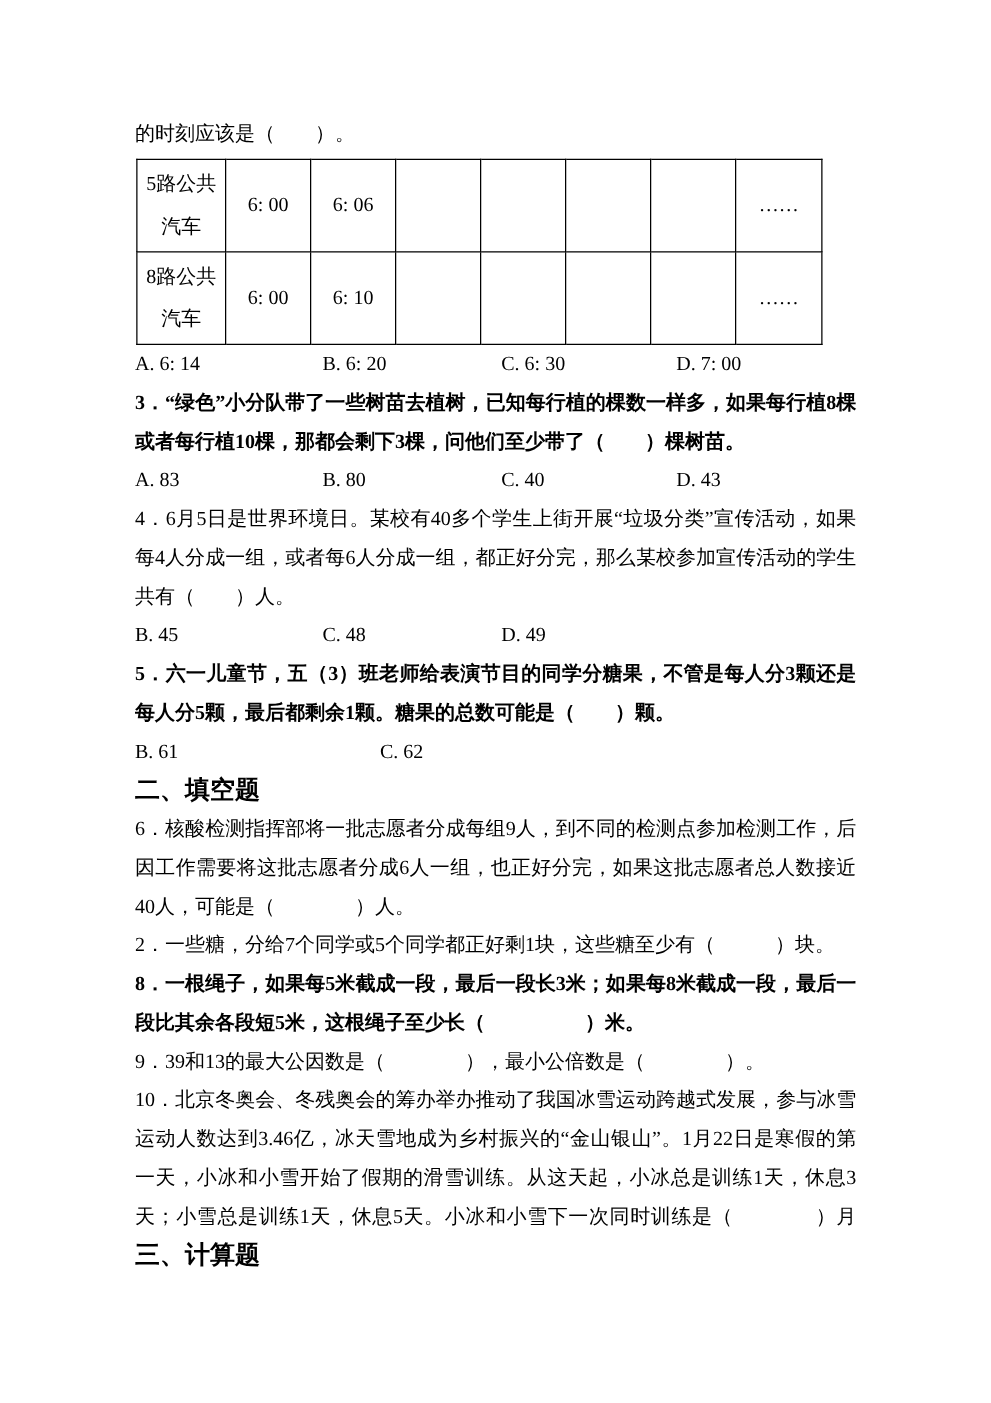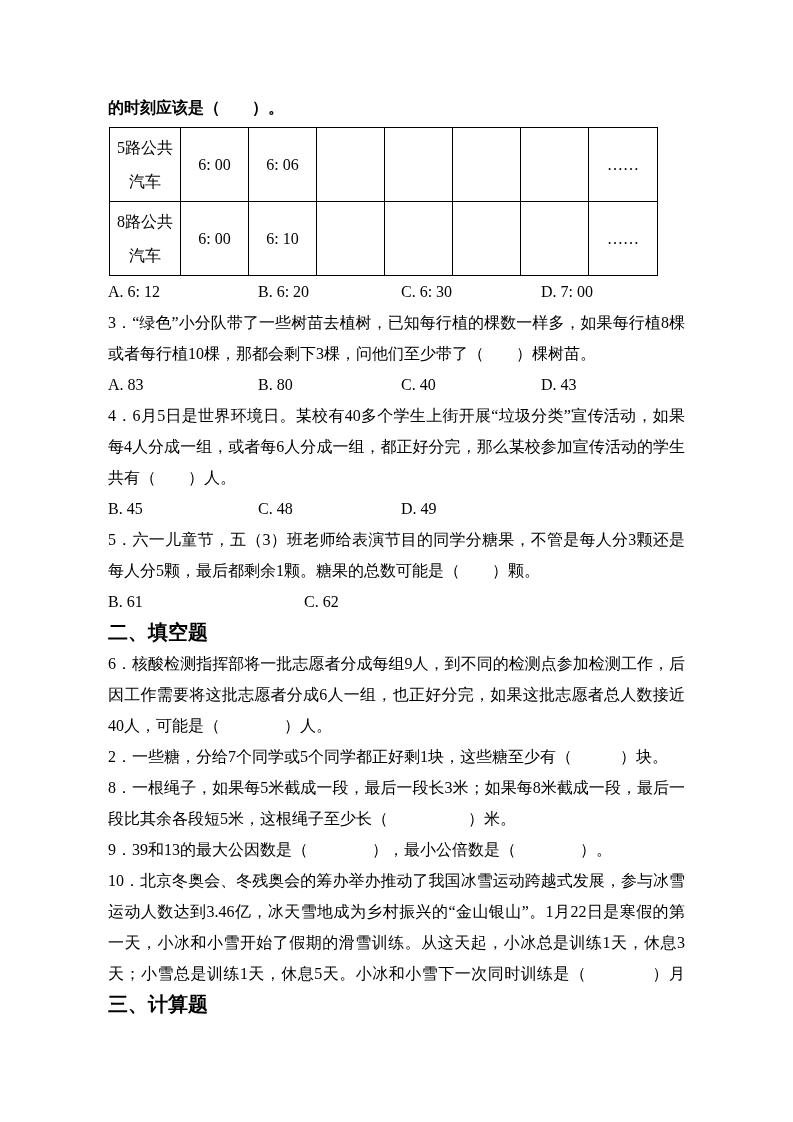--- a/index.html
+++ b/index.html
@@ -8,24 +8,24 @@
     width:793px;height:1122px;
     box-sizing:border-box;
     padding:92px 108px 0 108px;
     background:#ffffff;
     color:#000000;
     font-family:"Liberation Serif","DejaVu Serif",serif;
     font-size:16px;
     line-height:31px;
   }
   p,h2{margin:0;padding:0;font-weight:normal;}
-  .line{height:31px;white-space:nowrap;overflow:hidden;font-weight:bold;}
+  .line{height:31px;white-space:nowrap;overflow:hidden;}
   .q{text-align:justify;overflow:hidden;}
   .l1{height:31px;}
-  .l2{height:62px;}
+  .l2{height:62px;font-weight:bold;}
   .l3{height:93px;}
   .l4{height:124px;}
   .sec{font-size:20px;font-weight:bold;height:31px;overflow:hidden;}
   table.bus{
     border-collapse:collapse;
     table-layout:fixed;
     width:548px;
     margin:4px 0 0 1px;
     border-radius:27px;
   }
@@ -80,21 +80,21 @@
         <td></td>
         <td></td>
         <td></td>
         <td></td>
         <td>……</td>
       </tr>
     </tbody>
   </table>
 
   <div class="opts opts4">
-    <span>A. 6: 12</span>
+    <span>A. 6: 14</span>
     <span>B. 6: 20</span>
     <span>C. 6: 30</span>
     <span>D. 7: 00</span>
   </div>
 
   <p class="q l2">3．“绿色”小分队带了一些树苗去植树，已知每行植的棵数一样多，如果每行植8棵或者每行植10棵，那都会剩下3棵，问他们至少带了（　　）棵树苗。</p>
   <div class="opts opts4">
     <span>A. 83</span>
     <span>B. 80</span>
     <span>C. 40</span>

